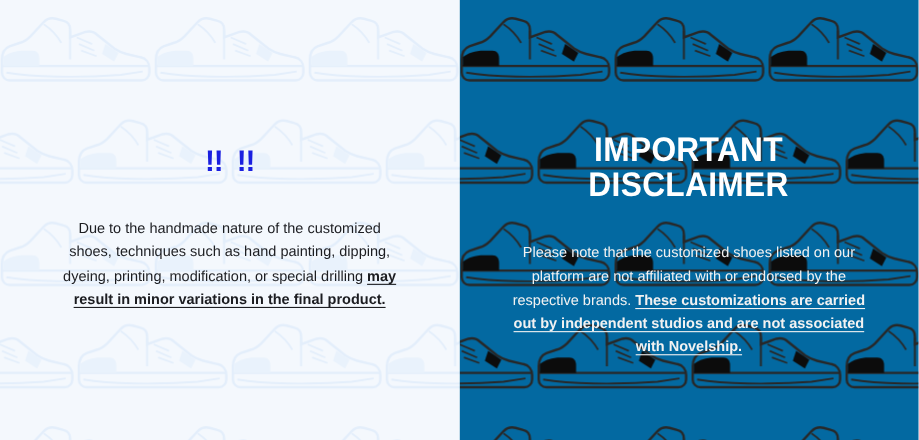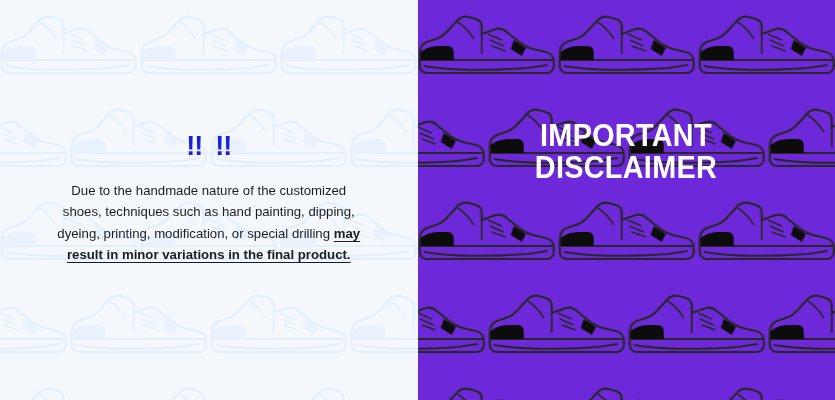--- a/index.html
+++ b/index.html
@@ -36,21 +36,21 @@
   
   .panel--light {
     background-color: #f4f8fd;
   }
   .panel--light .pattern-layer {
     opacity: 1;
   }
 
   
   .panel--dark {
-    background-color: #6d28d9;
+    background-color: #0369a1;
   }
 
   .pattern-layer {
     position: absolute;
     top: 0;
     left: 0;
     width: 100%;
     height: 100%;
     pointer-events: none;
   }
@@ -105,21 +105,21 @@
     color: #ffffff;
     text-align: center;
     transform: scaleX(0.93);
   }
   .heading-disclaimer .hl {
     display: block;
   }
 
   
   .body-copy {
-    margin: 0;
+    margin: 17px;
     font-size: 13.2px;
     line-height: 1.62;
     text-align: center;
     max-width: 312px;
   }
   .body-copy--light {
     color: #1c1d21;
   }
   .body-copy--dark {
     color: #f2f2f2;
@@ -210,16 +210,17 @@
     <div class="content">
       <div class="spacer-head-dark"></div>
 
       <h2 class="heading-disclaimer">
         <span class="hl">IMPORTANT</span>
         <span class="hl">DISCLAIMER</span>
       </h2>
 
       <div class="spacer-gap-dark"></div>
 
+      <p class="body-copy body-copy--dark"><span>Please note that the customized shoes listed on our platform are not affiliated with or endorsed by the respective brands. </span><span class="emphasis">These customizations are carried out by independent studios and are not associated with Novelship.</span></p>
     </div>
   </section>
 
 </div>
 
 </body></html>

